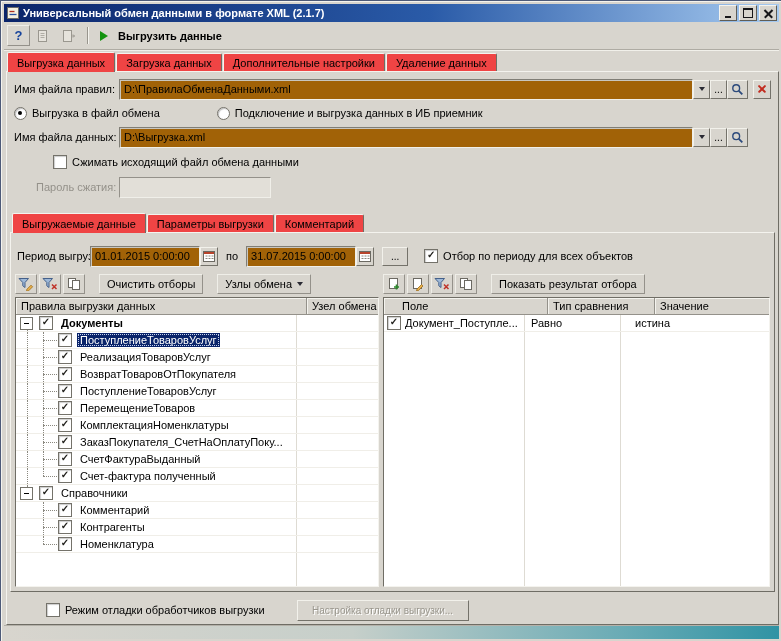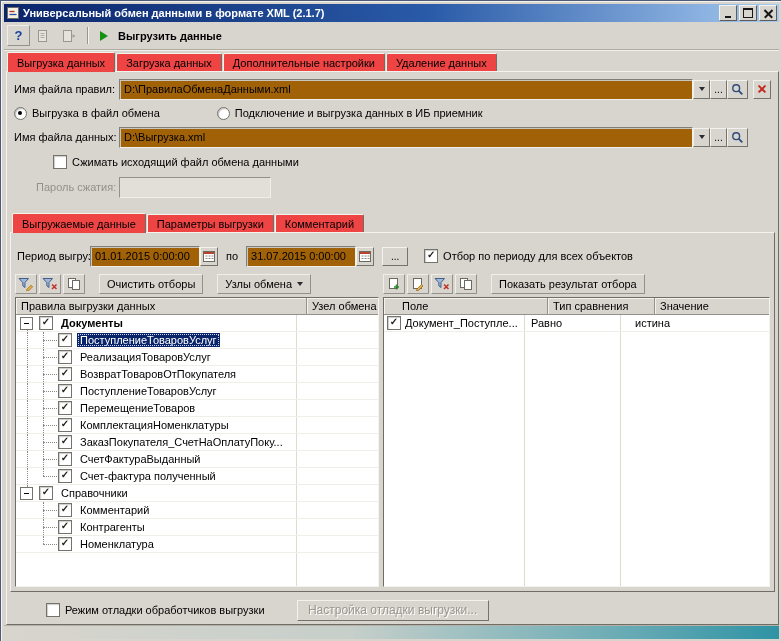--- a/index.html
+++ b/index.html
@@ -118,23 +118,23 @@
   .tlabel{margin-left:5px;padding:1px 3px;white-space:nowrap;overflow:hidden;}
   .b{font-weight:bold;}
   .sel .tlabel{background:#0a246a;color:#fff;outline:1px dotted #c6d2ee;outline-offset:-2px;}
 
   .frow{position:relative;display:flex;height:16px;align-items:center;border-bottom:1px solid #f0eee8;}
   .fc1{width:140px;display:flex;align-items:center;gap:4px;padding-left:3px;overflow:hidden;white-space:nowrap;}
   .fc2{width:96px;padding:0 4px;overflow:hidden;white-space:nowrap;}
   .fc3{flex:1;padding:0 4px;overflow:hidden;white-space:nowrap;}
 
   
-  .debugbtn{margin-left:32px;width:192px;height:21px;background:#d8d5ce;border:1px solid;
+  .debugbtn{margin-left:32px;width:172px;height:21px;background:#d8d5ce;border:1px solid;
     border-color:#f2f1eb #74726a #74726a #f2f1eb;color:#9a978e;text-shadow:1px 1px 0 #fff;
-    display:flex;align-items:center;justify-content:center;font-family:inherit;font-size:12px;}
+    display:flex;align-items:center;justify-content:center;font-family:inherit;font-size:10px;}
   .statusbar{position:absolute;left:3px;right:3px;bottom:3px;height:13px;border-top:1px solid #b4b1a9;
     background:linear-gradient(to right,#d8d5ce 0%,#c6cfca 45%,#69abb5 80%,#2f93a4 100%);}
 </style>
 </head>
 <body>
 
 <div class="window">
 
   <div class="titlebar">
     <span style="display:flex;">

